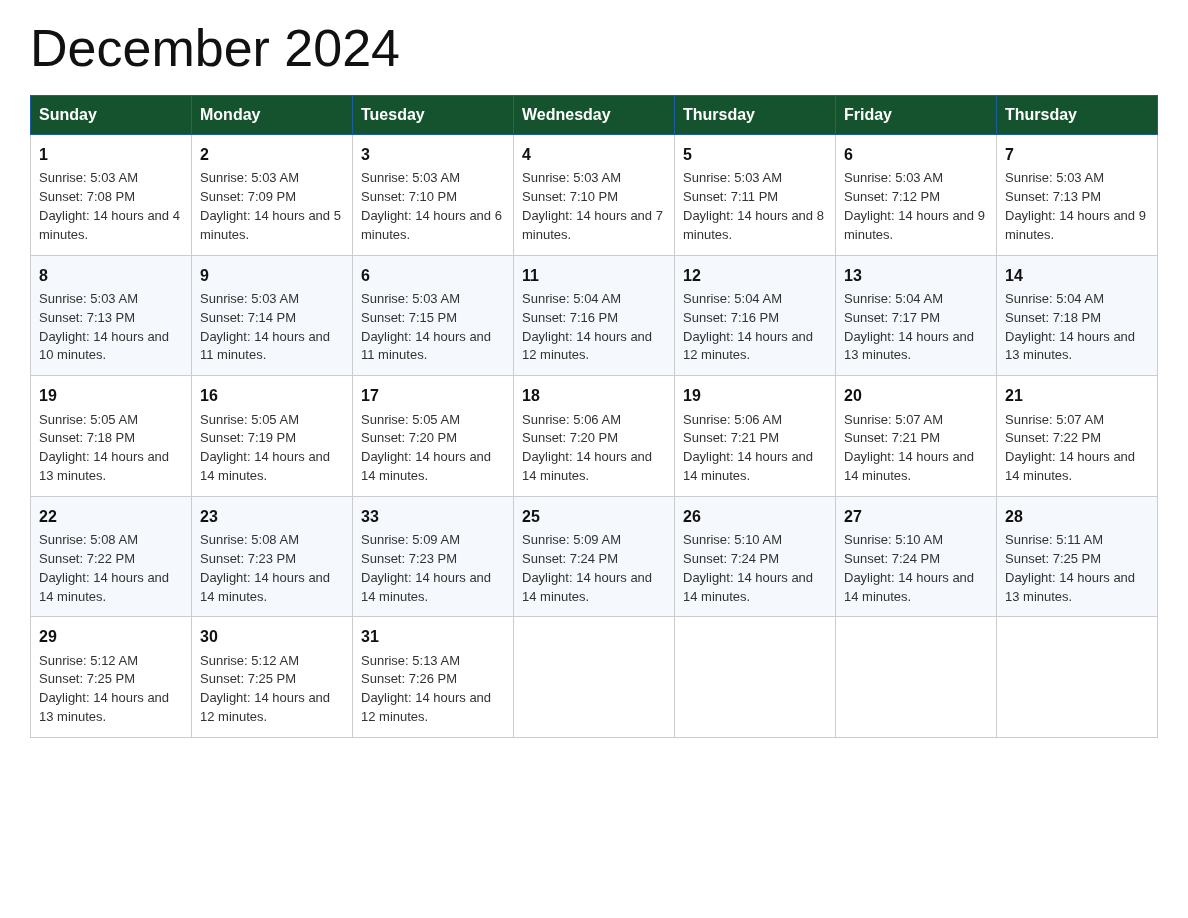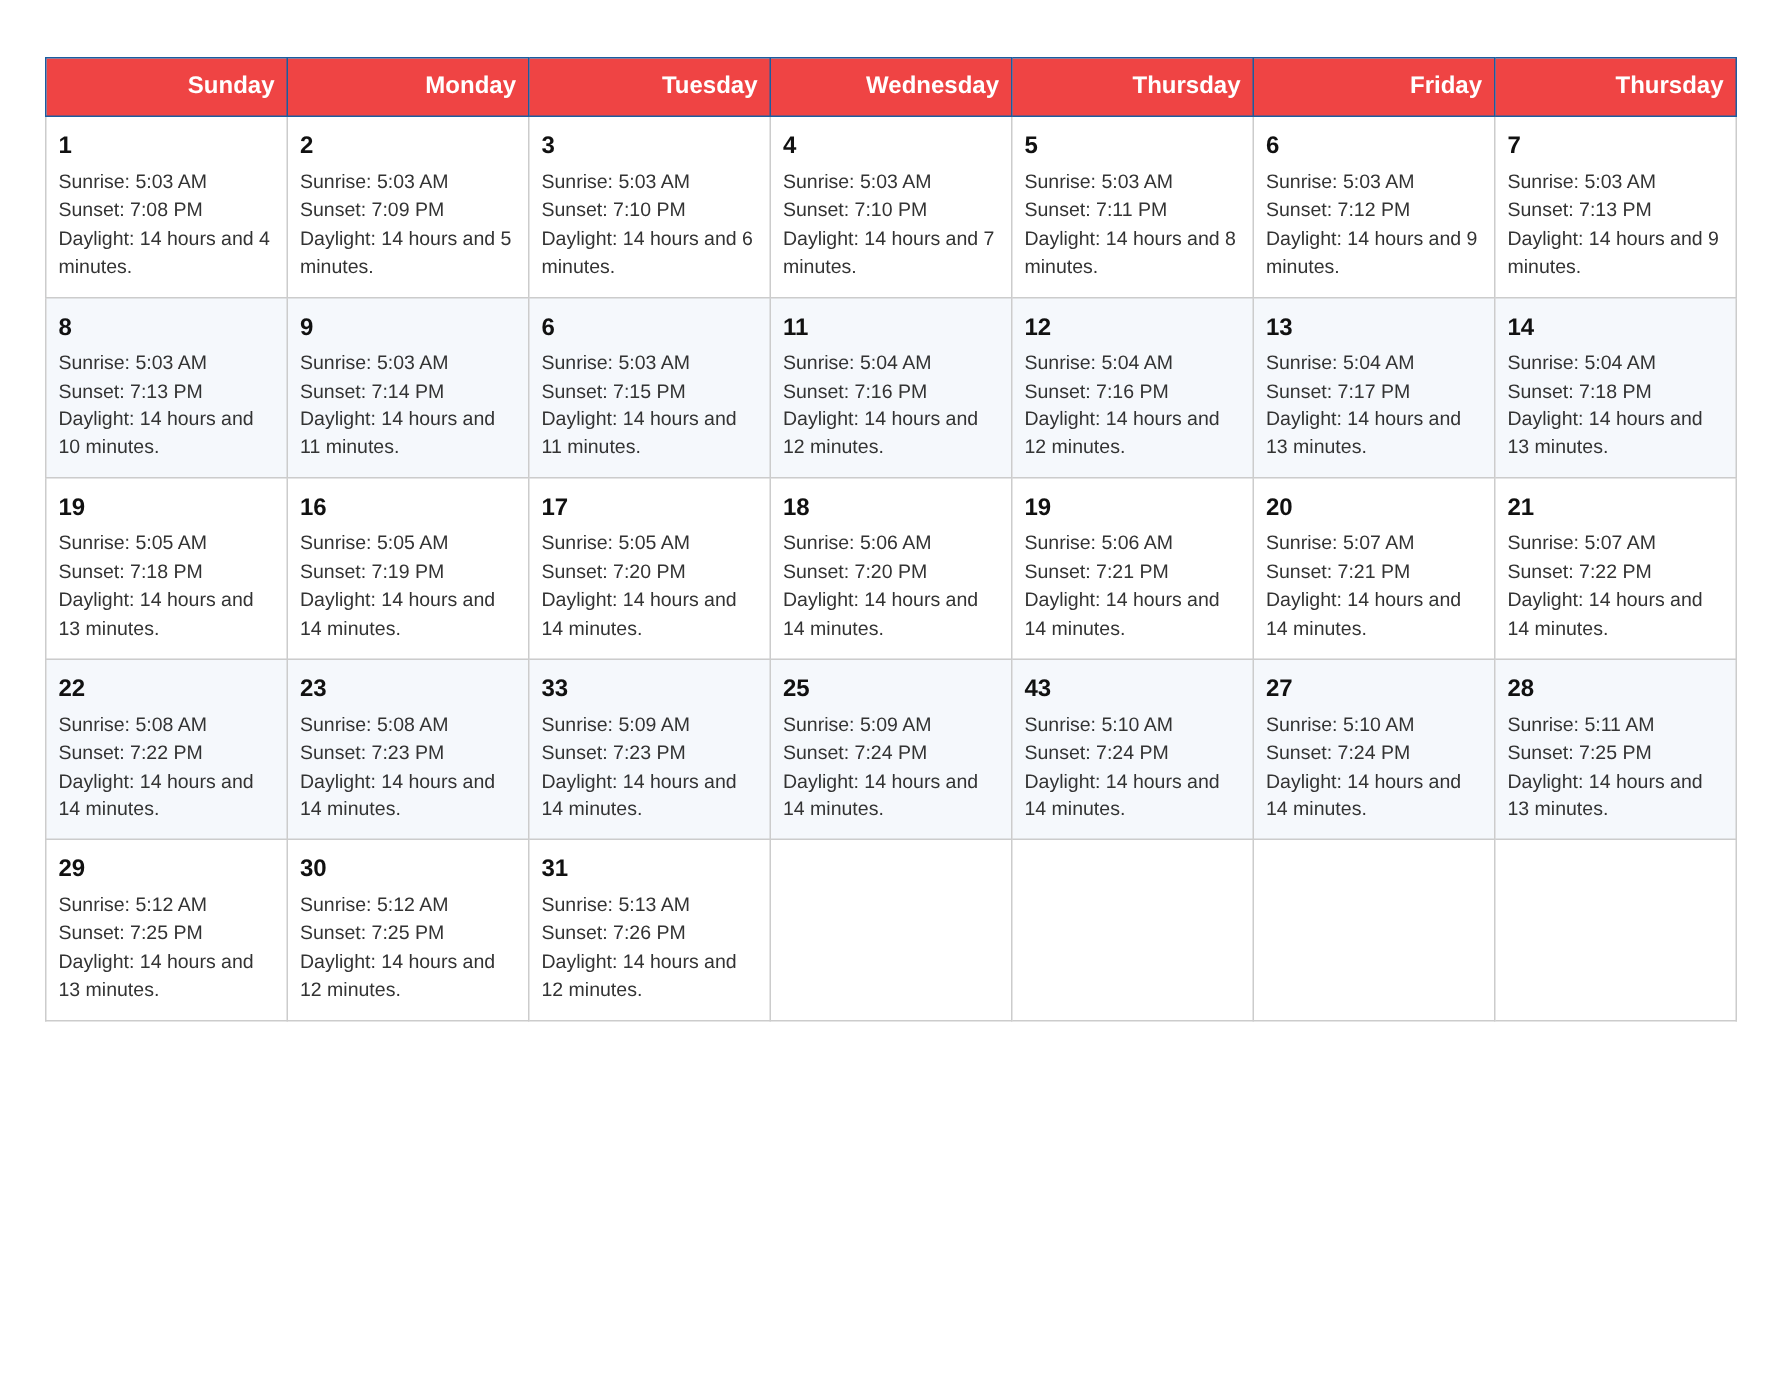--- a/index.html
+++ b/index.html
@@ -50,26 +50,26 @@
       color: #333;
       font-weight: normal;
       margin-top: 4px;
     }
     table {
       width: 100%;
       border-collapse: collapse;
       table-layout: fixed;
     }
     thead tr th {
-      background-color: #ef4444;
+      background-color: #14532d;
       color: #fff;
       font-size: 16px;
       font-weight: bold;
       padding: 10px 8px;
-      text-align: right;
+      text-align: left;
       border: 1px solid #1a5da0;
     }
     tbody tr td {
       vertical-align: top;
       padding: 8px 8px 10px 8px;
       border: 1px solid #ccc;
       font-size: 13px;
       line-height: 1.45;
       background: #fff;
       min-height: 90px;
@@ -90,20 +90,21 @@
     }
     td.empty {
       background: #fff;
     }
   </style>
 </head>
 <body>
 
 <div class="header-area">
   <div class="title-area">
+    <div class="month-title">December 2024</div>
   </div>
 </div>
 
 <table>
   <thead>
     <tr>
     <th>Sunday</th>
         <th>Monday</th>
         <th>Tuesday</th>
         <th>Wednesday</th>
@@ -214,21 +215,21 @@
         </td>
         <td>
           <span class="day-number">33</span>
           <span class="day-info">Sunrise: 5:09 AM<br>Sunset: 7:23 PM<br>Daylight: 14 hours and 14 minutes.</span>
         </td>
         <td>
           <span class="day-number">25</span>
           <span class="day-info">Sunrise: 5:09 AM<br>Sunset: 7:24 PM<br>Daylight: 14 hours and 14 minutes.</span>
         </td>
         <td>
-          <span class="day-number">43</span>
+          <span class="day-number">26</span>
           <span class="day-info">Sunrise: 5:10 AM<br>Sunset: 7:24 PM<br>Daylight: 14 hours and 14 minutes.</span>
         </td>
         <td>
           <span class="day-number">27</span>
           <span class="day-info">Sunrise: 5:10 AM<br>Sunset: 7:24 PM<br>Daylight: 14 hours and 14 minutes.</span>
         </td>
         <td>
           <span class="day-number">28</span>
           <span class="day-info">Sunrise: 5:11 AM<br>Sunset: 7:25 PM<br>Daylight: 14 hours and 13 minutes.</span>
         </td>

